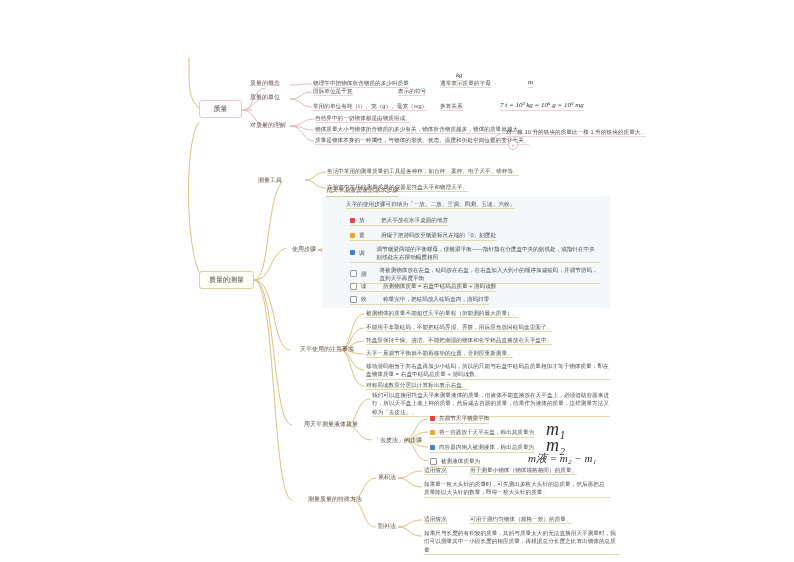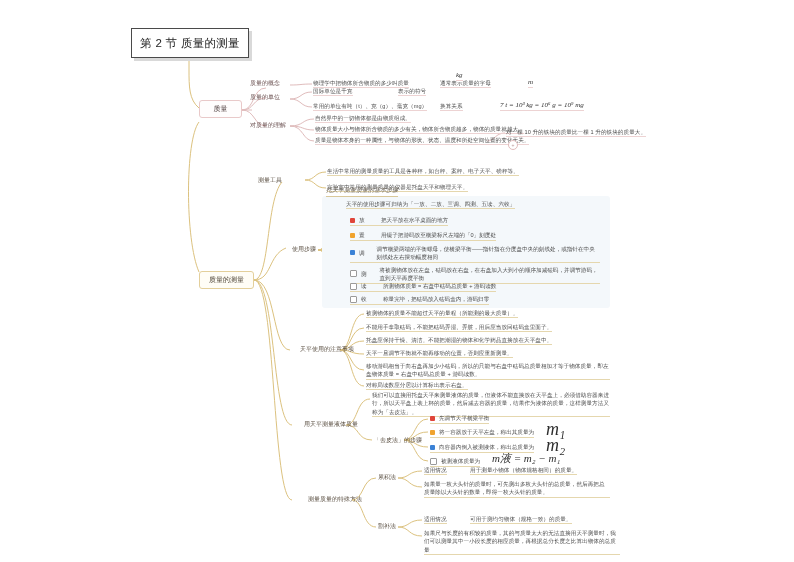--- a/index.html
+++ b/index.html
@@ -145,21 +145,20 @@
       <path d="M352,500 C364,500 362,527 376,527"></path>
 
       <path d="M398,478 C410,478 408,471 422,471"></path>
       <path d="M398,478 C410,478 408,487 422,487"></path>
 
       <path d="M398,527 C410,527 408,520 422,520"></path>
       <path d="M398,527 C410,527 408,536 422,536"></path>
     </g>
   </svg>
 
-  <div class="nd root">第 2 节 质量的测量</div>
 
   <div class="nd l1" style="left:199px;top:100px;width:43px;height:18px;">质量</div>
 
   <div class="nd lbl pink" style="left:250px;top:80px;">质量的概念</div>
   <div class="nd leaf uline-pink" style="left:313px;top:80px;">物理学中把物体所含物质的多少叫质量</div>
   <div class="nd leaf uline-pink" style="left:440px;top:80px;">通常表示质量的字母</div>
   <div class="nd fx uline-pink" style="left:528px;top:78px;font-size:7px;">m</div>
 
   <div class="nd lbl pink" style="left:250px;top:94px;">质量的单位</div>
   <div class="nd leaf uline-pink" style="left:313px;top:88px;">国际单位是千克</div>
@@ -247,21 +246,21 @@
   <div class="step uline" style="left:430px;top:444px;">
     <span class="mk" style="background:#3b82d6;"></span>
     <span class="v">向容器内倒入被测液体，称出总质量为</span>
   </div>
   <div class="nd fx fx-lg" style="left:546px;top:434px;">m₂</div>
 
   <div class="step uline" style="left:430px;top:458px;">
     <span class="mk mk-o"></span>
     <span class="v">被测液体质量为</span>
   </div>
-  <div class="nd fx fx-md" style="left:492px;top:452px;">m液 = m₂ − m₁</div>
+  <div class="nd fx fx-md" style="left:528px;top:452px;">m液 = m₂ − m₁</div>
 
   <div class="nd lbl" style="left:308px;top:496px;">测量质量的特殊方法</div>
 
   <div class="nd lbl" style="left:378px;top:474px;">累积法</div>
   <div class="nd leaf uline" style="left:424px;top:467px;">适用情况</div>
   <div class="nd leaf uline" style="left:470px;top:467px;">用于测量小物体（物体规格相同）的质量。</div>
   <div class="nd leaf uline multi" style="left:424px;top:480px;width:186px;">如果量一枚大头针的质量时，可先测出多枚大头针的总质量，然后再把总质量除以大头针的数量，即得一枚大头针的质量。</div>
 
   <div class="nd lbl" style="left:378px;top:523px;">割补法</div>
   <div class="nd leaf uline" style="left:424px;top:516px;">适用情况</div>

